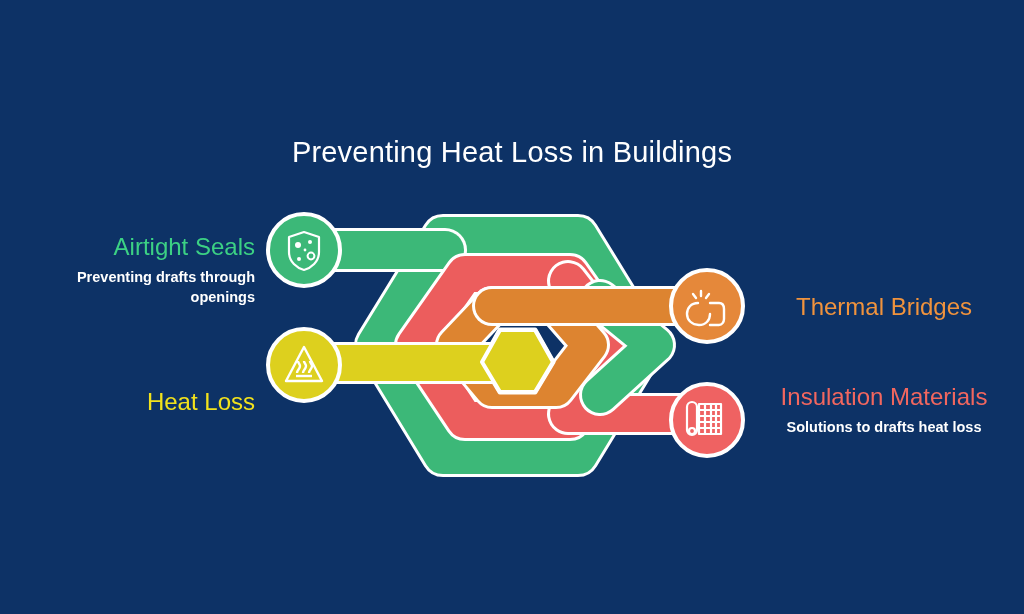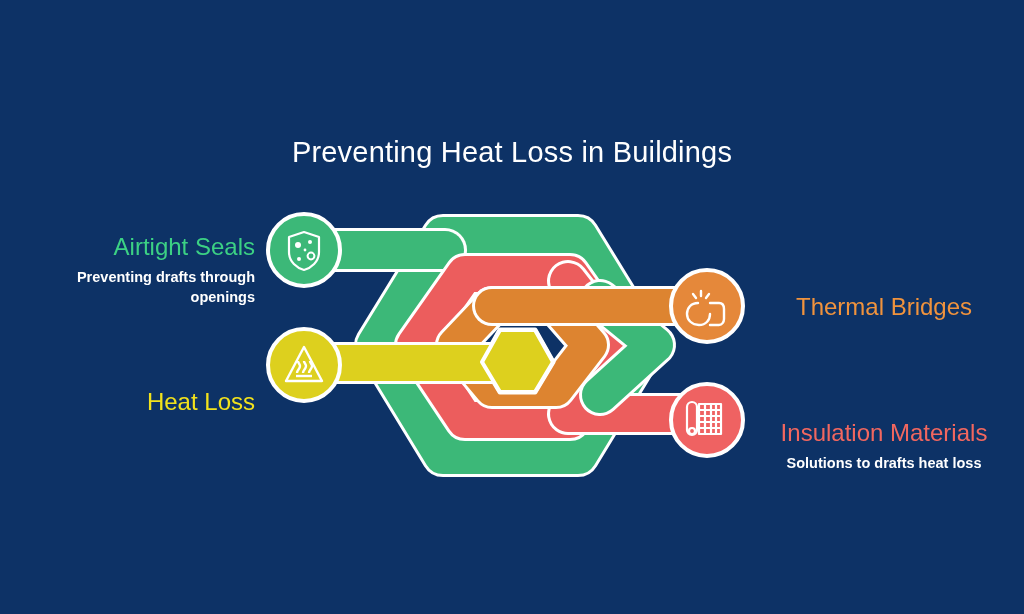--- a/index.html
+++ b/index.html
@@ -56,21 +56,21 @@
   }
   .lbl.left {
     text-align: right;
   }
   .lbl.right {
     text-align: center;
   }
   #lbl-airtight { left: 20px; top: 234px; width: 235px; }
   #lbl-heatloss { left: 20px; top: 344px; width: 235px; margin-top: 45px; }
   #lbl-thermal  { left: 754px; top: 294px; width: 260px; }
-  #lbl-insul    { left: 754px; top: 420px; width: 260px; }
+  #lbl-insul    { left: 754px; top: 384px; width: 260px; }
 </style>
 </head>
 <body>
 
 <div id="stage">
 
   <div class="page-title">Preventing Heat Loss in Buildings</div>
 
   <svg class="diagram" viewBox="0 0 1024 614">
     <defs>

